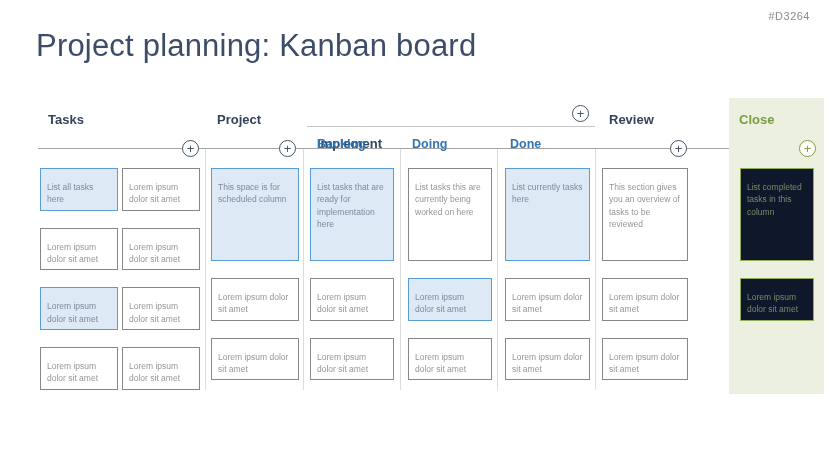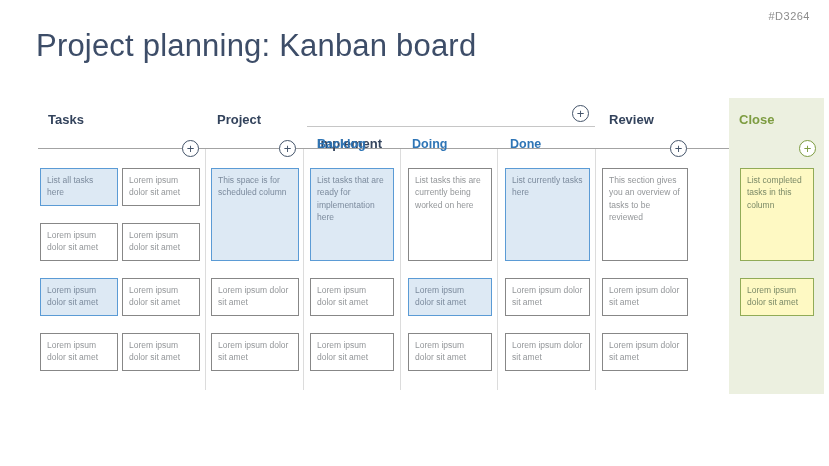--- a/index.html
+++ b/index.html
@@ -32,27 +32,27 @@
     position:absolute;top:44px;width:17px;height:17px;box-sizing:border-box;
     border-radius:50%;background:#fff;border:1.4px solid #44546a;color:#44546a;
     display:flex;align-items:center;justify-content:center;padding:0;cursor:pointer;
     font-family:"Liberation Sans", sans-serif;z-index:3;
   }
   .plus span{font-size:13px;line-height:1;font-weight:400;margin-top:-1px;}
   .plus.green{border-color:#7d9c41;color:#7d9c41;}
 
   .stack{position:absolute;top:72px;display:flex;flex-direction:column;gap:17px;z-index:2;}
   .card{
-    box-sizing:border-box;min-height:38px;padding:5px 6px 4px 6px;
+    box-sizing:border-box;min-height:38px;padding:12px 6px 4px 6px;
     font-size:8.5px;line-height:1.45;text-align:left;
   }
   .card.tall{min-height:93px;}
   .card.blue{background:#dde9f4;border:1px solid #5b9bd5;color:#7c8b9d;}
   .card.white{background:#ffffff;border:1px solid #878787;color:#939699;}
-  .card.green{background:#fef9c3;border:1px solid #91ab57;color:#7b8a67;}
+  .card.green{background:#0f172a;border:1px solid #91ab57;color:#7b8a67;}
 </style>
 </head>
 <body>
 
 <div class="page">
   <div class="doc-id">#D3264</div>
   <h1 class="title">Project planning: Kanban board</h1>
 
   <div class="board">
     <div class="main-line"></div>

